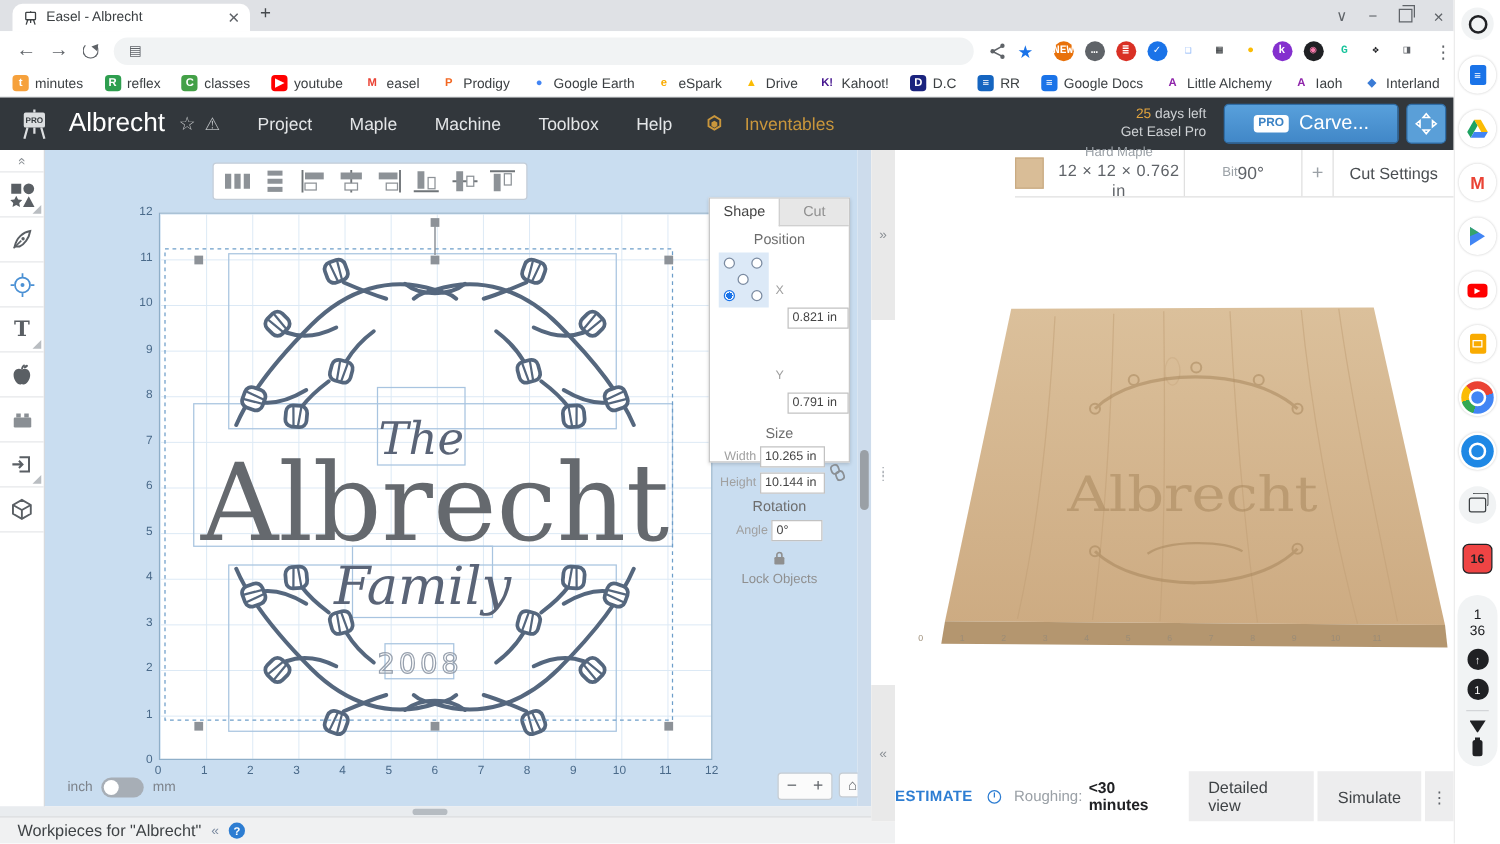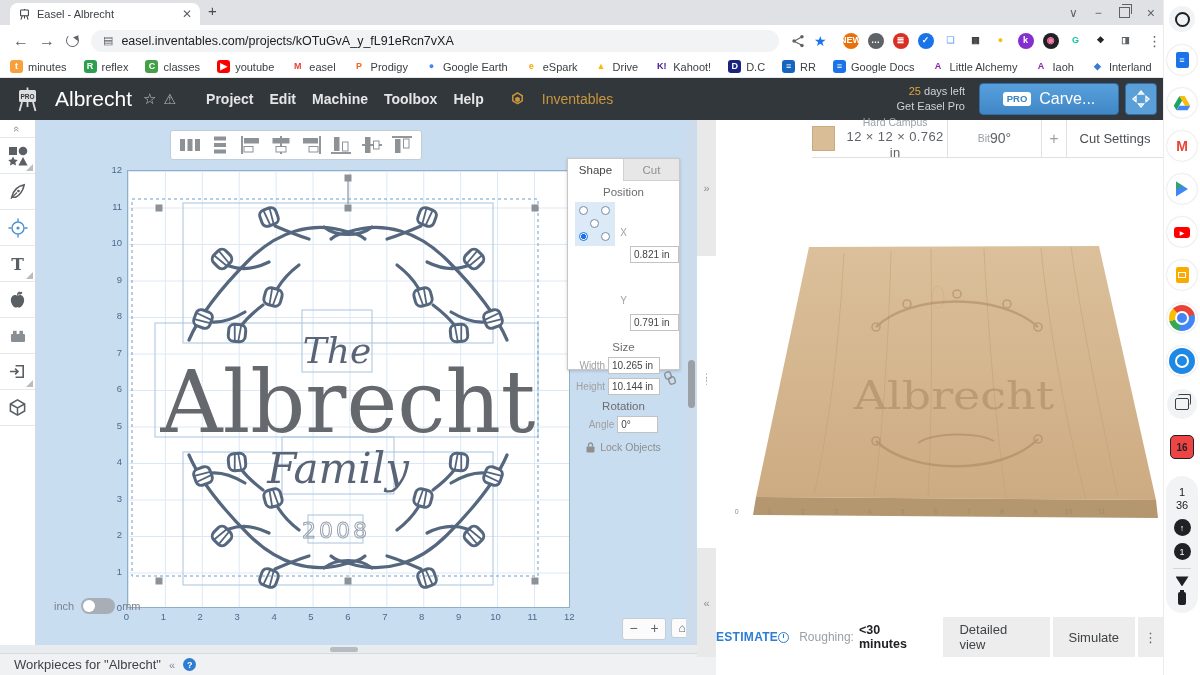--- a/index.html
+++ b/index.html
@@ -30,21 +30,21 @@
   .menu3{color:#5f6368;font-size:14px;margin-left:4px;}
   .bmbar{left:0;top:56px;width:1163px;height:22px;background:#fff;border-bottom:1px solid #e4e6e8;display:flex;align-items:center;padding-left:10px;box-sizing:border-box;}
   .bm{display:flex;align-items:center;margin-right:17px;}
   .bm i{font-style:normal;width:13px;height:13px;border-radius:3px;display:flex;align-items:center;justify-content:center;font-size:9px;font-weight:bold;margin-right:5px;line-height:1;}
   .bm u{text-decoration:none;font-size:11px;color:#3c4043;white-space:nowrap;}
   
   .eheader{left:0;top:78px;width:1163px;height:42px;background:#32373c;display:flex;align-items:center;padding:0 6px 0 14px;box-sizing:border-box;}
   .etitle{color:#fff;font-size:21px;margin-left:14px;}
   .estar{color:#c8cacc;font-size:15px;margin-left:11px;}
   .ewarn{color:#b9bcbf;font-size:14px;margin-left:7px;}
-  .emenus{display:flex;gap:16px;margin-left:30px;font-weight:bold;}
+  .emenus{display:flex;gap:30px;margin-left:30px;}
   .emenu{color:#e4e6e8;font-size:14px;}
   .brand{display:flex;align-items:center;gap:17px;margin-left:26px;color:#c9963c;font-size:14px;}
   .trial{margin-left:auto;text-align:right;font-size:11px;color:#cfd2d5;line-height:1.35;}
   .trial b{color:#e0a33e;font-weight:normal;}
   .carve{margin-left:14px;width:138px;height:30px;background:linear-gradient(#58a0dc,#4187c7);border:1px solid #2f6ea8;border-radius:4px;display:flex;align-items:center;justify-content:center;gap:8px;color:#fff;font-size:16px;}
   .probadge{background:#fff;color:#3b82c4;font-size:9.5px;font-weight:bold;border-radius:3px;padding:2px 4px;line-height:1;}
   .jog{margin-left:6px;width:30px;height:30px;background:#5a9fd8;border:1px solid #2f6ea8;border-radius:4px;display:flex;align-items:center;justify-content:center;}
   
   .lefttools{left:0;top:120px;width:36px;height:533px;background:#fff;border-right:1px solid #d7dade;box-sizing:border-box;}
   .lt-collapse{height:17px;display:flex;align-items:center;justify-content:center;color:#8a8f94;font-size:11px;border-bottom:1px solid #e6e8ea;}
@@ -54,21 +54,21 @@
   .canvas{left:36px;top:120px;width:650px;height:525px;background:#c9ddf0;}
   .aligntb{left:170px;top:130px;width:252px;height:30px;background:#fff;border:1px solid #c3cdd8;border-radius:3px;display:flex;align-items:center;justify-content:space-around;padding:0 4px;box-sizing:border-box;}
   .plot{left:127px;top:170px;width:443px;height:438px;background:#fff;border:1px solid #8fafc9;box-sizing:border-box;
     background-image:linear-gradient(to right,#dce9f5 1px,transparent 1px),linear-gradient(to bottom,#dce9f5 1px,transparent 1px);
     background-size:36.92px 36.5px;}
   .design{left:127px;top:170px;width:443px;height:438px;}
   .ruler-y{left:96px;top:165px;width:26px;text-align:right;font-size:9.5px;color:#4a6a8a;}
   .ruler-y span{display:block;height:36.5px;line-height:10px;}
   .ruler-x{left:108px;top:611px;display:flex;font-size:9.5px;color:#4a6a8a;}
   .ruler-x span{width:36.92px;text-align:center;display:block;}
-  .unitrow{left:54px;top:598px;display:flex;align-items:center;gap:7px;font-size:11px;color:#7c828a;}
+  .unitrow{left:54px;top:622px;display:flex;align-items:center;gap:7px;font-size:11px;color:#7c828a;}
   .tog{width:34px;height:16px;border-radius:8px;background:#a7aeb6;position:relative;}
   .tog::after{content:"";position:absolute;left:2px;top:2px;width:12px;height:12px;border-radius:50%;background:#fff;}
   .zoomctl{left:622px;top:618px;display:flex;gap:5px;}
   .zbox{display:flex;background:#fbfbfb;border:1px solid #c6ccd2;border-radius:3px;height:20px;}
   .zbox span{width:21px;text-align:center;line-height:19px;font-size:14px;color:#5f6368;}
   .zhome{width:22px;height:20px;background:#fbfbfb;border:1px solid #c6ccd2;border-radius:3px;text-align:center;line-height:19px;font-size:12px;color:#5f6368;box-sizing:border-box;}
   .vscroll{left:686px;top:120px;width:11px;height:525px;background:#cddcec;}
   .vthumb{position:absolute;left:2px;top:240px;width:7px;height:48px;border-radius:4px;background:#9aa0a6;}
   .hstrip{left:0;top:645px;width:716px;height:8px;background:#e9ecef;}
   .hthumb{position:absolute;left:330px;top:1.5px;width:28px;height:5px;border-radius:3px;background:#b6bcc2;}
@@ -88,21 +88,21 @@
   .r{position:absolute;width:9px;height:9px;border-radius:50%;background:#fff;border:1px solid #7a8aa0;box-sizing:border-box;}
   .r.sel{border-color:#1a73e8;background:radial-gradient(circle,#1a73e8 0 2.5px,#fff 2.6px);}
   .xy{margin-left:5px;}
   .xy .sp-row{margin-top:0;margin-bottom:5px;}
   .lbl{color:#a0a0a0;font-size:10px;margin-right:3px;}
   .inp{border:1px solid #c2c2c2;background:#fff;font-size:10px;color:#444;height:15px;line-height:15px;padding-left:3px;overflow:hidden;white-space:nowrap;}
   .w47{width:44px;margin-top:44px;}
   .sizerows{position:relative;padding-left:5px;}
   .sizerows .lbl{display:inline-block;width:32px;text-align:right;}
   .chain{position:absolute;right:3px;top:14px;}
-  .lockrow{display:flex;align-items:center;justify-content:center;gap:5px;margin-top:8px;color:#8f8f8f;font-size:10.5px;}
+  .lockrow{display:flex;align-items:center;justify-content:center;gap:5px;margin-top:8px;color:#8f8f8f;font-size:10.5px;flex-direction:column;}
   
   .edge{left:697px;top:120px;width:19px;height:537px;background:#fff;}
   .edge-top{position:absolute;left:0;top:0;width:19px;height:136px;background:#e9e9e9;display:flex;align-items:center;justify-content:center;color:#8a8f94;font-size:11px;}
   .edge-bot{position:absolute;left:0;top:428px;width:19px;height:109px;background:#e9e9e9;display:flex;align-items:center;justify-content:center;color:#8a8f94;font-size:11px;}
   .edge-dots{position:absolute;left:0;top:255px;width:19px;text-align:center;color:#9aa0a6;font-size:9px;line-height:4px;}
   .preview{left:716px;top:120px;width:447px;height:537px;background:#fff;}
   .matbar{position:absolute;left:96px;top:0;width:351px;height:38px;border-bottom:1px solid #e0e0e0;display:flex;box-sizing:border-box;}
   .mcell{display:flex;align-items:center;justify-content:center;box-sizing:border-box;}
   .mc1{width:136px;border-right:1px solid #e0e0e0;gap:8px;}
   .swatch{width:23px;height:23px;background:#d9bd97;border:1px solid #c9ab82;}
@@ -110,21 +110,21 @@
   .mname{font-size:10.5px;color:#9aa0a6;}
   .mdims{font-size:13px;color:#5f6368;letter-spacing:.4px;}
   .mc2{width:94px;border-right:1px solid #e0e0e0;flex-direction:row;line-height:1.2;}
   .mbitl{font-size:10.5px;color:#9aa0a6;}
   .mbitv{font-size:14px;color:#5f6368;}
   .mc3{width:25px;border-right:1px solid #e0e0e0;font-size:16px;color:#9aa0a6;}
   .mc4{flex:1;font-size:13px;color:#4a4e52;}
   .pruler{position:absolute;left:4px;top:388px;display:flex;font-size:7px;color:#9b8c76;}
   .pruler span{width:33.2px;text-align:center;display:block;}
   .estbar{left:716px;top:617px;width:447px;height:40px;background:#fff;display:flex;align-items:center;justify-content:flex-end;}
-  .est-label{color:#2d7dd2;font-weight:bold;font-size:12px;letter-spacing:.3px;display:flex;align-items:center;gap:0;}
+  .est-label{color:#2d7dd2;font-weight:bold;font-size:12px;letter-spacing:.3px;display:flex;align-items:center;gap:12px;}
   .eclk{width:11px;height:11px;border:1.5px solid #2d7dd2;border-radius:50%;position:relative;box-sizing:border-box;}
   .eclk::after{content:"";position:absolute;left:3.5px;top:1.5px;width:1.5px;height:3.5px;background:#2d7dd2;}
   .est-rl{color:#9aa0a6;font-size:12px;margin-left:10px;}
   .est-rv{color:#202124;font-weight:bold;font-size:12.5px;margin-left:5px;margin-right:12px;}
   .ebtn{height:40px;background:#ededee;display:flex;align-items:center;justify-content:center;font-size:13px;color:#3f4346;margin-left:3px;padding:0 16px;}
   .edots{width:26px;height:40px;background:#ededee;display:flex;align-items:center;justify-content:center;color:#5f6368;margin-left:3px;font-size:13px;}
   
   .shelf{left:1163px;top:0;width:37px;height:675px;background:#fff;border-left:1px solid #ececec;box-sizing:border-box;display:flex;flex-direction:column;align-items:center;}
   .ring{margin-top:6px;width:26px;height:26px;border-radius:50%;background:#f1f3f4;display:flex;align-items:center;justify-content:center;}
   .ring div{width:11px;height:11px;border:2px solid #202124;border-radius:50%;}
@@ -179,31 +179,30 @@
       <span style="font-size:14px;">×</span>
     </div>
   </div>
 
   <div class="abs toolbar">
     <span class="navbtn" style="margin-left:8px;">←</span>
     <span class="navbtn">→</span>
     <span class="reload"></span>
     <div class="omnibox">
       <span class="siteicon">▤</span>
-      <span class="url">easel.inventables.com/projects/kOTuGvA_y_fL91eRcn7vXA</span>
     </div>
     <div class="tb-right">
       <svg class="share-ic" viewBox="0 0 16 16">
           <circle cx="12.5" cy="3" r="2" fill="#5f6368"></circle>
           <circle cx="3.5" cy="8" r="2" fill="#5f6368"></circle>
           <circle cx="12.5" cy="13" r="2" fill="#5f6368"></circle>
           <path d="M4 8 L12 3.5 M4 8.5 L12 12.5" stroke="#5f6368" stroke-width="1.4"></path>
         </svg>
       <span class="star">★</span>
-      <div style="display:flex;gap:7px;margin-left:6px;">
+      <div style="display:flex;gap:7px;margin-left:6px;font-family:Liberation Mono, monospace;">
 
       <span class="ext">
             <i style="background: rgb(232, 113, 10); color: rgb(255, 255, 255);">NEW</i>
           </span>
           <span class="ext">
             <i style="background: rgb(95, 99, 104); color: rgb(255, 255, 255);">…</i>
           </span>
           <span class="ext">
             <i style="background: rgb(217, 48, 37); color: rgb(255, 255, 255);">≣</i>
           </span>
@@ -319,21 +318,21 @@
         <rect x="5" y="4" width="17" height="12" rx="1.5" fill="#dcdee0"></rect>
         <text x="13.5" y="12.5" font-size="6.5" font-weight="bold" fill="#33383c" text-anchor="middle" font-family="Liberation Sans,sans-serif">PRO</text>
         <path d="M8 16 L5.5 25 M19 16 L21.5 25 M13.5 16 V21 M13.5 1.5 V4" stroke="#dcdee0" stroke-width="1.8" fill="none"></path>
       </svg>
     <span class="etitle">Albrecht</span>
     <span class="estar">☆</span>
     <span class="ewarn">⚠</span>
     <div class="emenus">
 
     <span class="emenu">Project</span>
-        <span class="emenu">Edit</span>
+        <span class="emenu">Maple</span>
         <span class="emenu">Machine</span>
         <span class="emenu">Toolbox</span>
         <span class="emenu">Help</span>
       </div>
     <div class="brand">
       <svg width="15" height="15" viewBox="0 0 16 16">
           <polygon points="8,1 13,4 13,9.5 8,12.5 3,9.5 3,4" fill="none" stroke="#c9963c" stroke-width="1.6"></polygon>
           <polygon points="8,5 10.5,6.5 10.5,9.3 8,10.8 5.5,9.3 5.5,6.5" fill="#c9963c"></polygon>
         </svg>
       <span>Inventables</span>
@@ -621,21 +620,21 @@
     <div class="edge-top">»</div>
     <div class="edge-dots">⋮<br>⋮</div>
     <div class="edge-bot">«</div>
   </div>
 
   <div class="abs preview">
     <div class="matbar">
       <div class="mcell mc1">
         <span class="swatch"></span>
         <span class="mtxt">
-          <div class="mname">Hard Campus</div>
+          <div class="mname">Hard Maple</div>
           <div class="mdims">12 × 12 × 0.762 in</div>
         </span>
       </div>
       <div class="mcell mc2">
         <span class="mbitl">Bit</span>
         <span class="mbitv">90°</span>
       </div>
       <div class="mcell mc3">+</div>
       <div class="mcell mc4">Cut Settings</div>
     </div>

